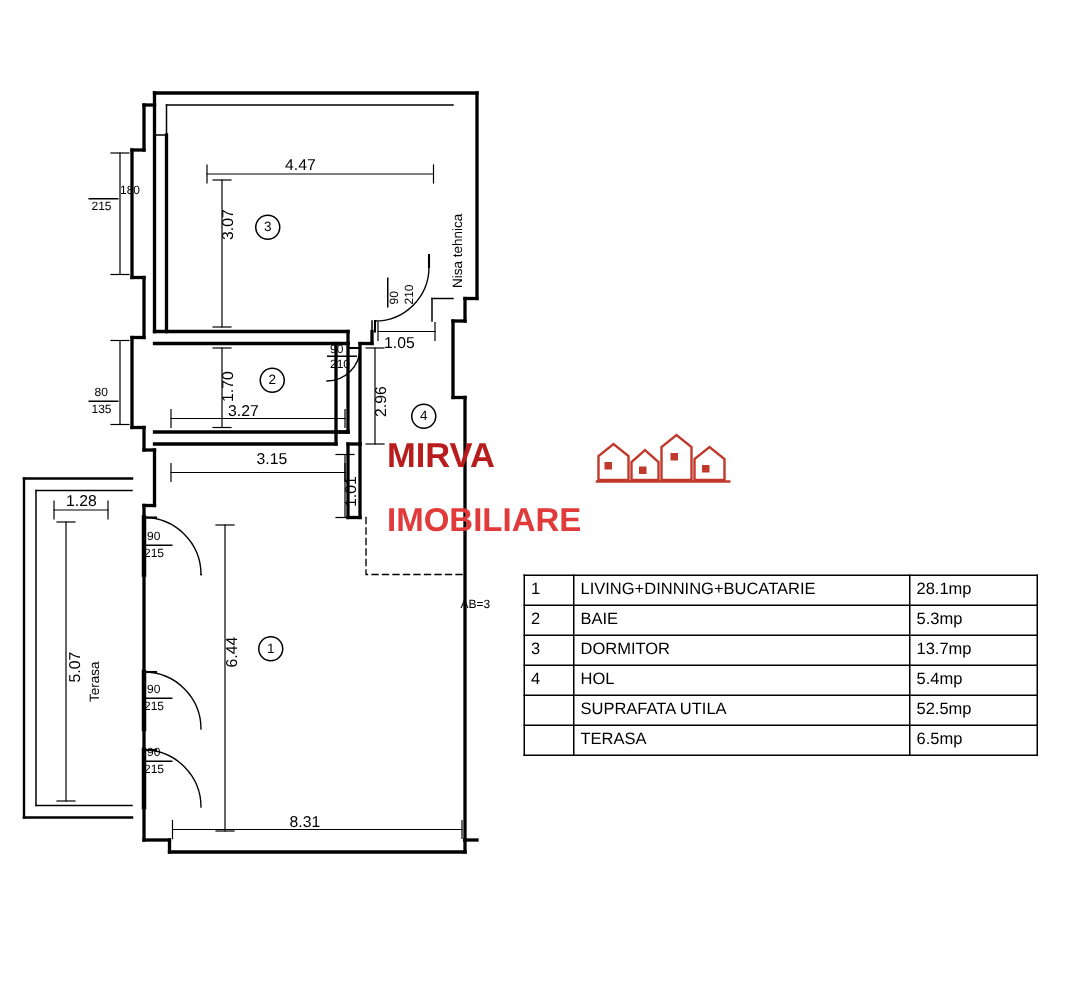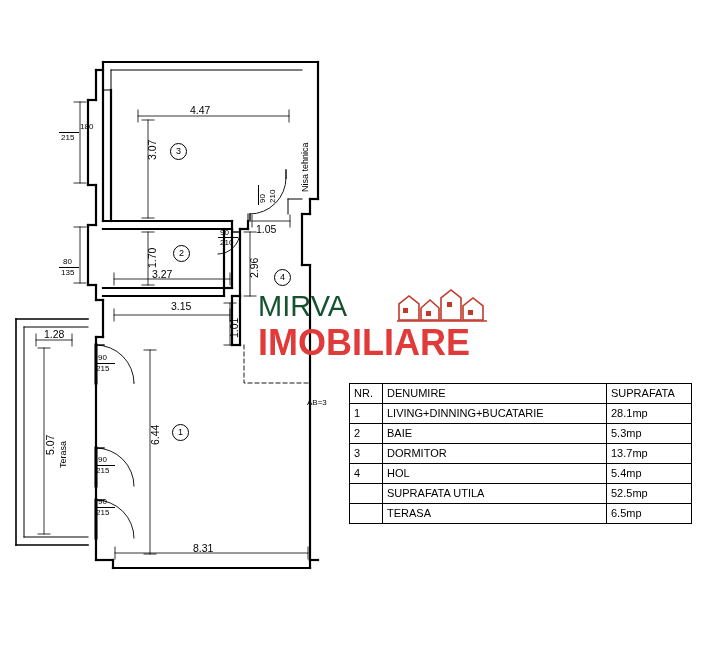--- a/index.html
+++ b/index.html
@@ -28,22 +28,22 @@
     padding:2px 4px;
     height:15px;
     line-height:15px;
     white-space:nowrap;
   }
   .c-nr{width:24px;text-align:left;padding-left:4px;}
   .c-den{width:auto;text-align:left;padding-left:8px;}
   .c-sup{width:76px;text-align:left;padding-left:6px;}
   
   #wm{position:absolute;left:258px;top:290px;width:230px;height:80px;}
-  .wm-t1{position:absolute;left:0;top:0;font-size:29px;font-weight:normal;color:#14532d;letter-spacing:0px;font-family:"Liberation Sans",sans-serif;}
-  .wm-t2{position:absolute;left:0;top:32px;font-size:36px;font-weight:bold;color:#e03a3a;font-family:"Liberation Sans",sans-serif;}
+  .wm-t1{position:absolute;left:0;top:0;font-size:23px;font-weight:bold;color:#b91c1c;letter-spacing:0px;font-family:"Liberation Sans",sans-serif;}
+  .wm-t2{position:absolute;left:0;top:44px;font-size:22px;font-weight:bold;color:#e03a3a;font-family:"Liberation Sans",sans-serif;}
   .roomnum{
     position:absolute;width:15px;height:15px;border:1px solid #000;border-radius:50%;
     font-size:9px;text-align:center;line-height:14px;background:#fff;
   }
 </style>
 </head>
 <body>
 
 <svg id="plan" viewBox="0 0 726 666" xmlns="http://www.w3.org/2000/svg">
   <g stroke="#000" fill="none" stroke-linecap="square">
@@ -269,25 +269,20 @@
       <rect x="29" y="23" width="5" height="5"></rect>
       <rect x="50" y="14" width="5" height="5"></rect>
       <rect x="71" y="22" width="5" height="5"></rect>
     </g>
   </svg>
 </div>
 
 <table class="tbl">
   <tbody>
     <tr>
-      <td class="c-nr">NR.</td>
-      <td class="c-den">DENUMIRE</td>
-      <td class="c-sup">SUPRAFATA</td>
-    </tr>
-    <tr>
       <td class="c-nr">1</td>
       <td class="c-den">LIVING+DINNING+BUCATARIE</td>
       <td class="c-sup">28.1mp</td>
     </tr>
     <tr>
       <td class="c-nr">2</td>
       <td class="c-den">BAIE</td>
       <td class="c-sup">5.3mp</td>
     </tr>
     <tr>

